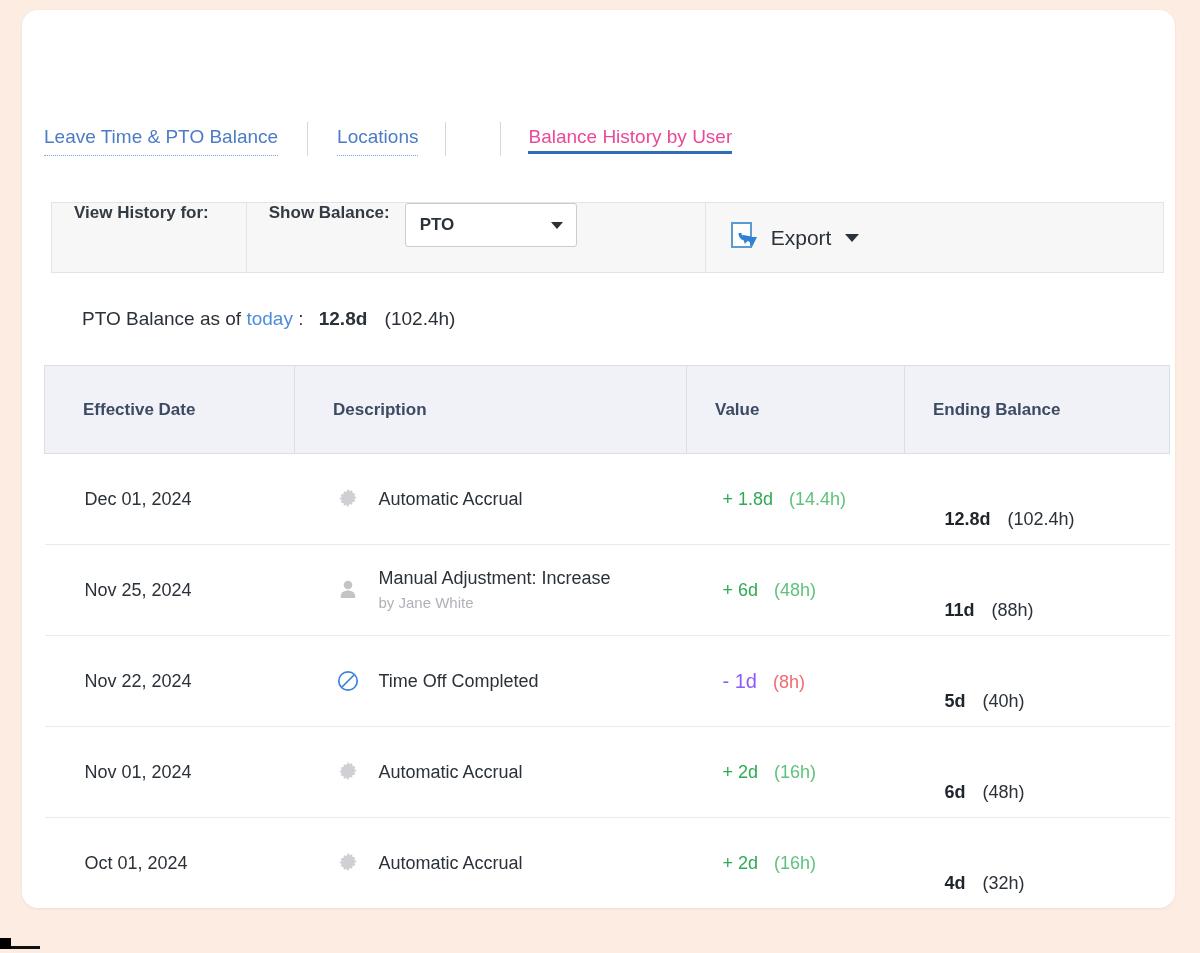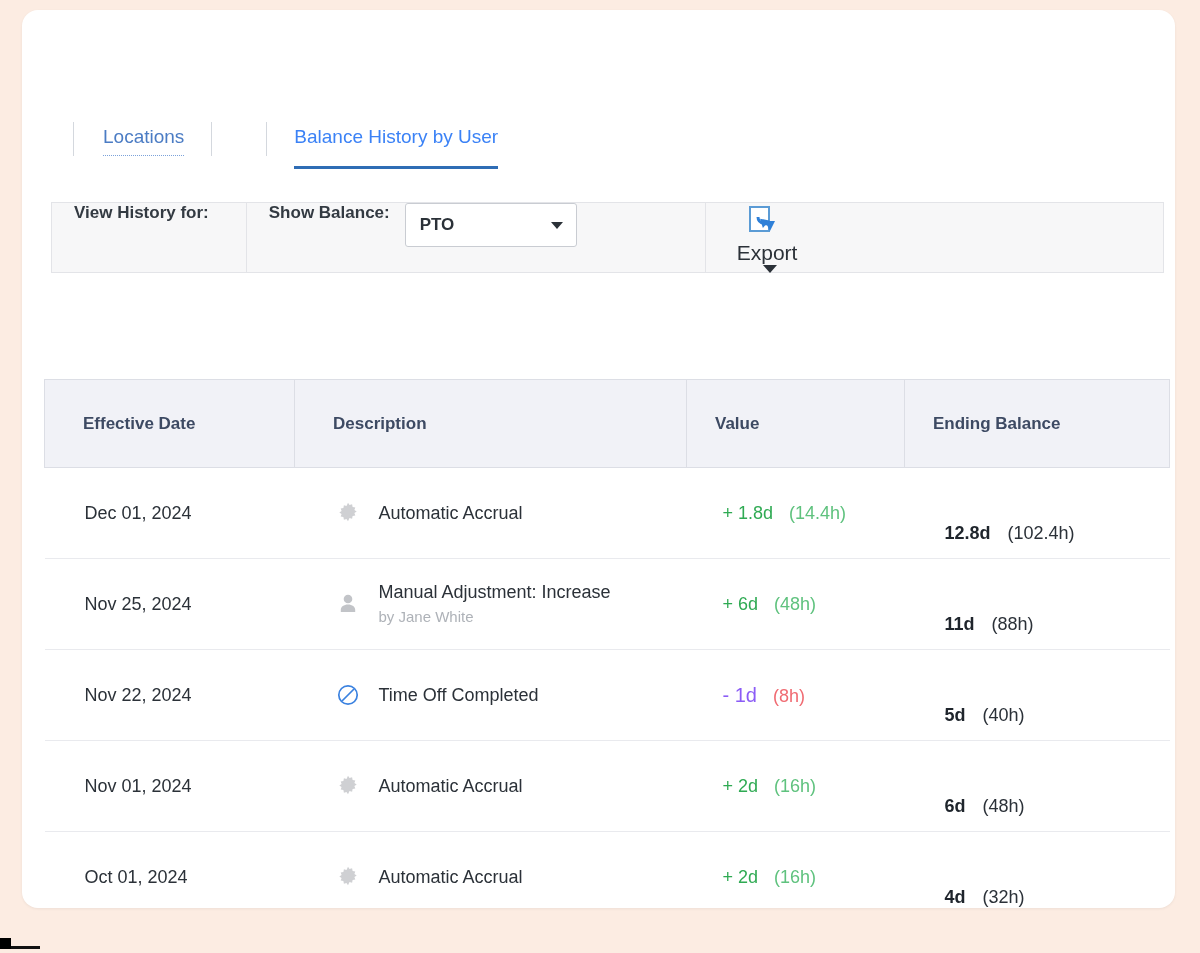--- a/index.html
+++ b/index.html
@@ -69,23 +69,23 @@
   }
   .tab {
     font-size: 19px;
     color: #4b7cc4;
     padding: 4px 0 7px 0;
     white-space: nowrap;
     border-bottom: 1px dotted #7ba2da;
     cursor: pointer;
   }
   .tab.active {
-    color: #3b82f6;
+    color: #ec4899;
     border-bottom: 3px solid #2f6db5;
-    padding-bottom: 18px;
+    padding-bottom: 3px;
   }
   .tab-sep {
     width: 1px;
     height: 34px;
     background: #d4d8de;
     margin: 0 27px;
     flex: none;
   }
   .tab-sep.s1 { margin: 0 29px 0 29px; }
 
@@ -150,21 +150,20 @@
     height: 71px;
     background: #e3e4e8;
     flex: none;
   }
   #export-group {
     display: flex;
     align-items: center;
     padding: 0 22px;
     height: 100%;
     cursor: pointer;
-    flex-direction: column;
   }
   #export-label {
     font-size: 21px;
     color: #2b3138;
     margin-left: 9px;
     white-space: nowrap;
   }
   #export-caret {
     width: 0; height: 0;
     border-left: 7px solid transparent;
@@ -191,21 +190,21 @@
     margin-left: 10px;
   }
   #balance-summary .paren {
     margin-left: 12px;
   }
 
   
   #history-table {
     position: absolute;
     left: 22px;
-    top: 369px;
+    top: 355px;
     width: 1125px;
     border-collapse: collapse;
     table-layout: fixed;
   }
   #history-table thead th {
     background: #f1f2f7;
     border-top: 1px solid #dcdee5;
     border-bottom: 1px solid #dcdee5;
     border-right: 1px solid #dcdee5;
     color: #3d4a63;
@@ -269,20 +268,21 @@
   .end-days { font-weight: bold; font-size: 18px; color: #1f252c; }
   .end-hours { font-size: 18px; color: #2b3138; margin-left: 12px; }
 </style>
 </head>
 <body>
 
 <div id="app-card">
 
 
   <div id="tabs">
+    <div class="tab">Leave Time &amp; PTO Balance</div>
     <div class="tab-sep s1"></div>
     <div class="tab">Locations</div>
     <div class="tab-sep"></div>
     <div class="tab-sep"></div>
     <div class="tab active">Balance History by User</div>
   </div>
 
   <div id="filter-bar">
 
     <div class="filter-group">
@@ -309,20 +309,27 @@
           <path d="M17 16 L29 16 L23 27 Z" fill="#2f80d8" transform="rotate(12 23 21) translate(-4 2) scale(0.78) translate(5 4)"></path>
           <path d="M19 18 L29 18 L24 28 Z" fill="#2f80d8"></path>
         </svg>
       </span>
       <span id="export-label">Export</span>
       <span id="export-caret"></span>
     </div>
 
   </div>
 
+  <div id="balance-summary">
+    <span>PTO Balance as of</span>
+    <span class="link">today</span>
+    <span>:</span>
+    <span class="strong">12.8d</span>
+    <span class="paren">(102.4h)</span>
+  </div>
 
   <table id="history-table">
     <colgroup>
       <col class="col-date">
         <col class="col-desc">
         <col class="col-value">
         <col class="col-end">
     </colgroup>
     <thead>
       <tr>

